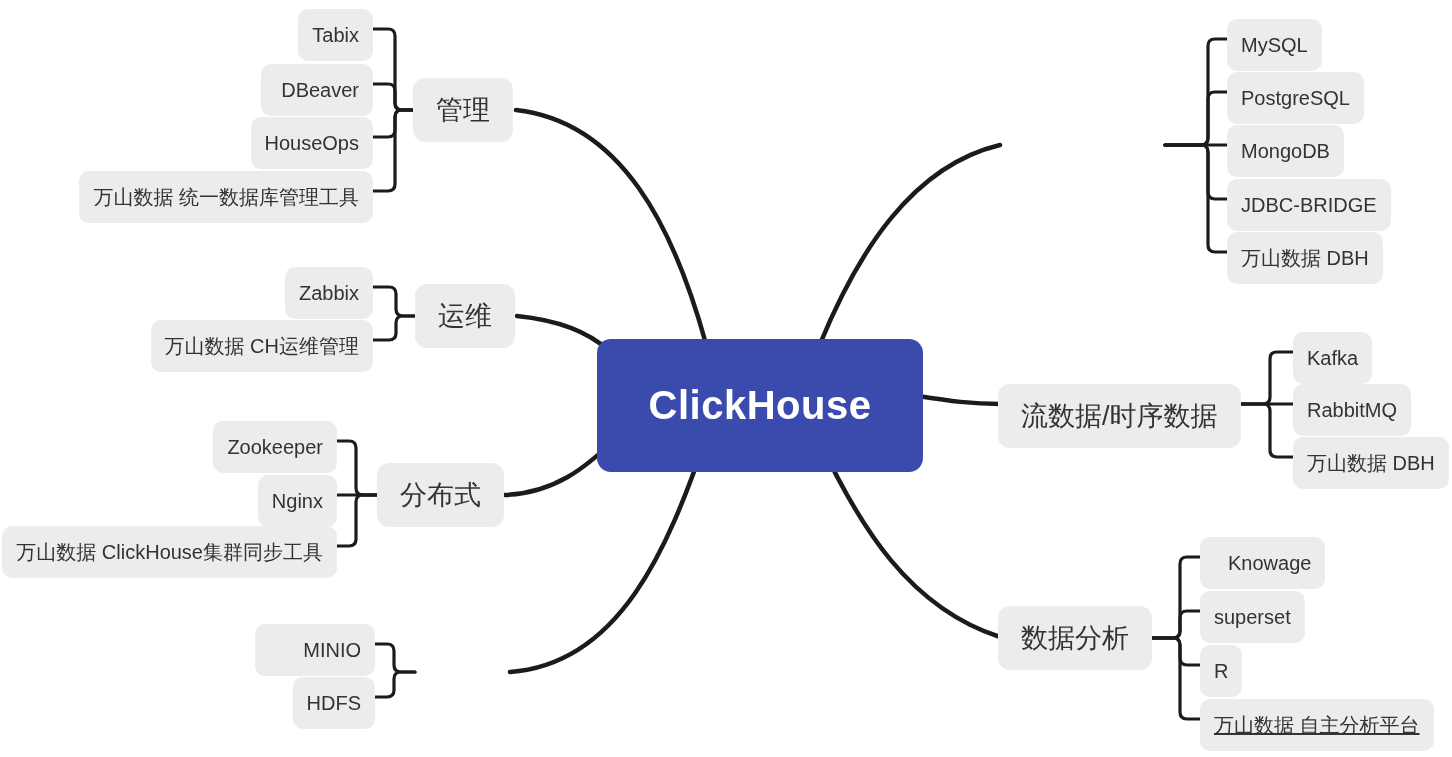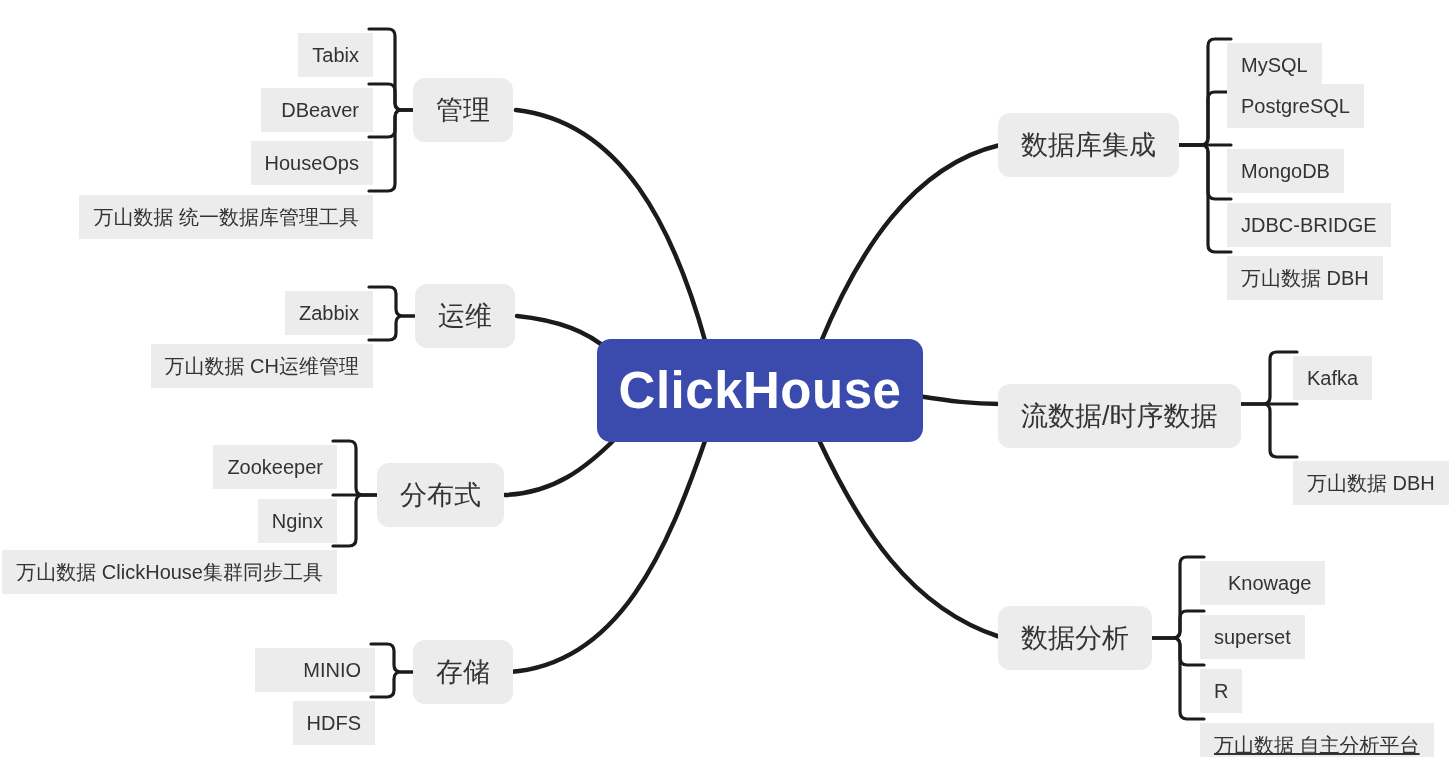--- a/index.html
+++ b/index.html
@@ -15,26 +15,26 @@
   .links path.main{stroke-width:4.5px;}
   .links path.sub{stroke-width:3.2px;}
   .node{
     position:absolute;
     display:flex;align-items:center;justify-content:center;
     background:var(--node-bg,#ececec);
     color:var(--node-text,#333333);
     white-space:nowrap;
     box-sizing:border-box;
   }
-  .child{height:44px;padding:0 14px;font-size:20px;border-radius:0;margin-top:24px;}
+  .child{height:52px;padding:0 14px;font-size:20px;border-radius:10px;}
   .branch{height:64px;padding:4px 23px;font-size:27px;border-radius:12px;}
   .center{
-    left:597px;top:339px;width:326px;height:103px;
+    left:597px;top:339px;width:326px;height:133px;
     background:var(--accent,#3b4bad);color:#ffffff;
-    font-size:51px;font-weight:bold;border-radius:14px;
+    font-size:40px;font-weight:bold;border-radius:14px;
     letter-spacing:0.5px;
   }
 </style>
 </head>
 <body>
 
 <div class="stage" style="--accent: #3b4bad; --node-bg: #ececec; --node-text: #333333; --line: #1b1b1b;">
 
   <svg class="links" viewBox="0 0 1452 757" xmlns="http://www.w3.org/2000/svg">
 
@@ -89,31 +89,30 @@
   <div class="node child" style="right:1079px;top:320px;">万山数据 CH运维管理</div>
   <div class="node branch" style="left:415px;top:284px;">运维</div>
 
   <div class="node child" style="right:1115px;top:421px;">Zookeeper</div>
   <div class="node child" style="right:1115px;top:475px;">Nginx</div>
   <div class="node child" style="right:1115px;top:526px;">万山数据 ClickHouse集群同步工具</div>
   <div class="node branch" style="left:377px;top:463px;">分布式</div>
 
   <div class="node child" style="right:1077px;top:624px;padding-left:48px;">MINIO</div>
   <div class="node child" style="right:1077px;top:677px;">HDFS</div>
-  <div class="node branch" style="left:413px;top:640px;">存储</div>
 
-  <div class="node branch" style="left:998px;top:113px;">数据库集成</div>
   <div class="node child" style="left:1227px;top:19px;">MySQL</div>
-  <div class="node child" style="left:1227px;top:60px;">PostgreSQL</div>
+  <div class="node child" style="left:1227px;top:72px;">PostgreSQL</div>
   <div class="node child" style="left:1227px;top:125px;">MongoDB</div>
   <div class="node child" style="left:1227px;top:179px;">JDBC-BRIDGE</div>
   <div class="node child" style="left:1227px;top:232px;">万山数据 DBH</div>
 
   <div class="node branch" style="left:998px;top:384px;">流数据/时序数据</div>
   <div class="node child" style="left:1293px;top:332px;">Kafka</div>
+  <div class="node child" style="left:1293px;top:384px;">RabbitMQ</div>
   <div class="node child" style="left:1293px;top:437px;">万山数据 DBH</div>
 
   <div class="node branch" style="left:998px;top:606px;">数据分析</div>
   <div class="node child" style="left:1200px;top:537px;padding-left:28px;">Knowage</div>
   <div class="node child" style="left:1200px;top:591px;">superset</div>
   <div class="node child" style="left:1200px;top:645px;">R</div>
   <div class="node child" style="left:1200px;top:699px;text-decoration:underline;">万山数据 自主分析平台</div>
 
 </div>
 

